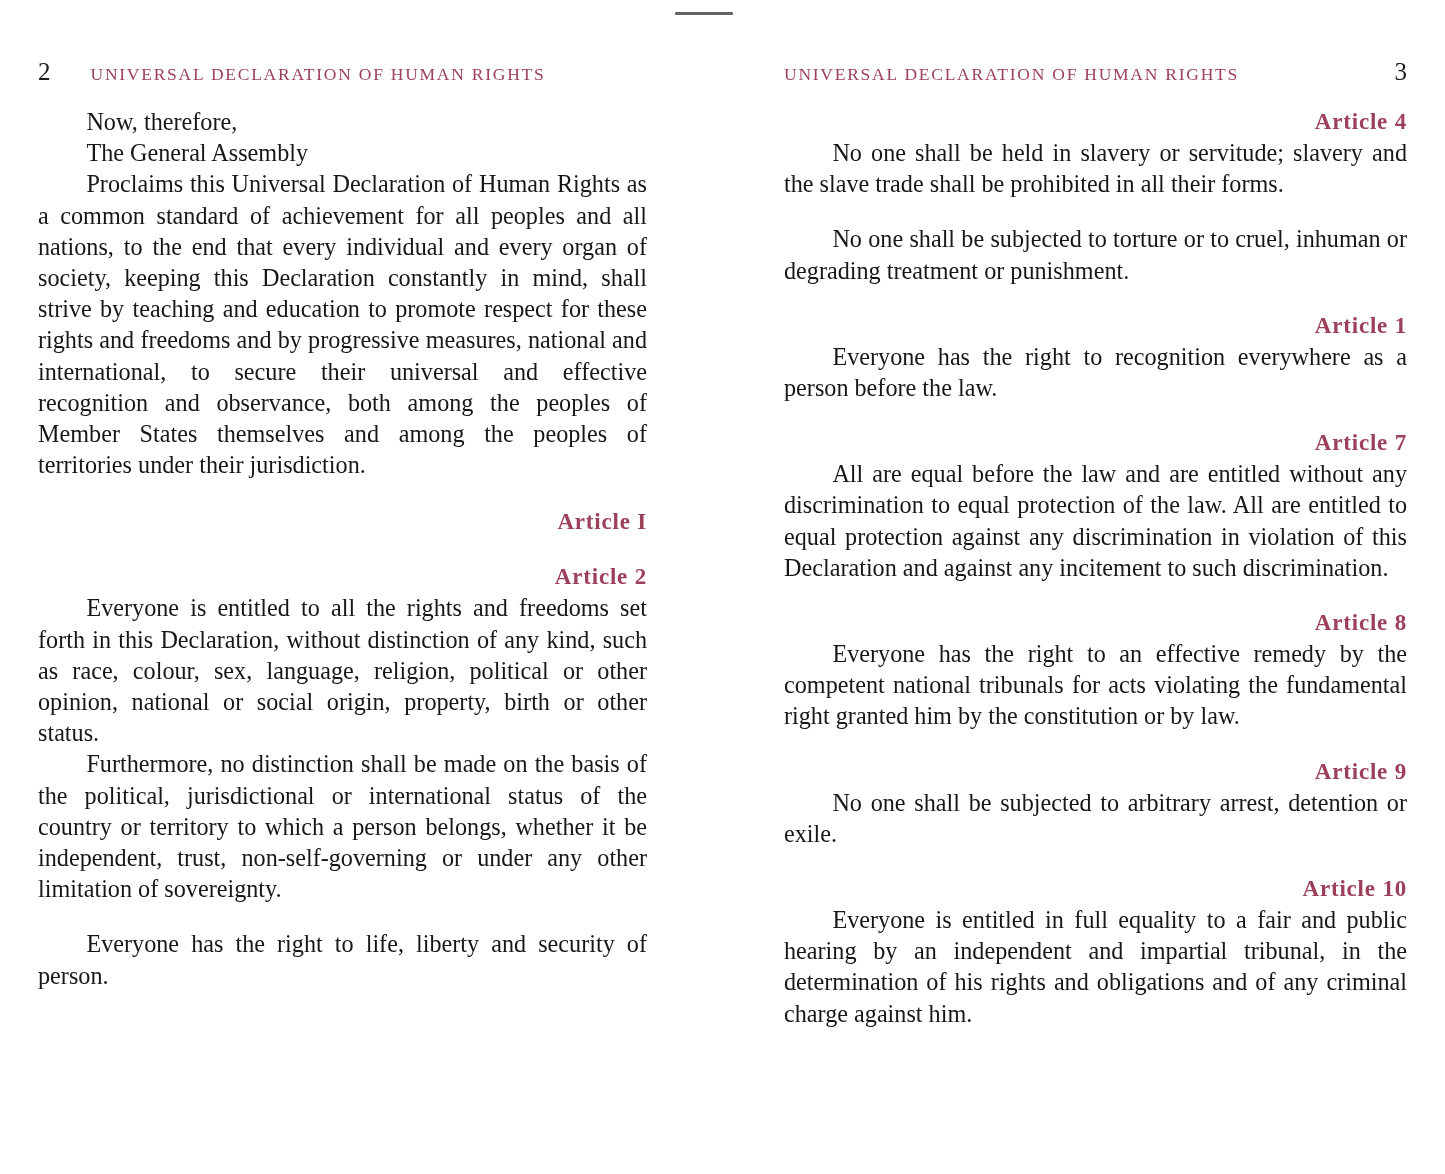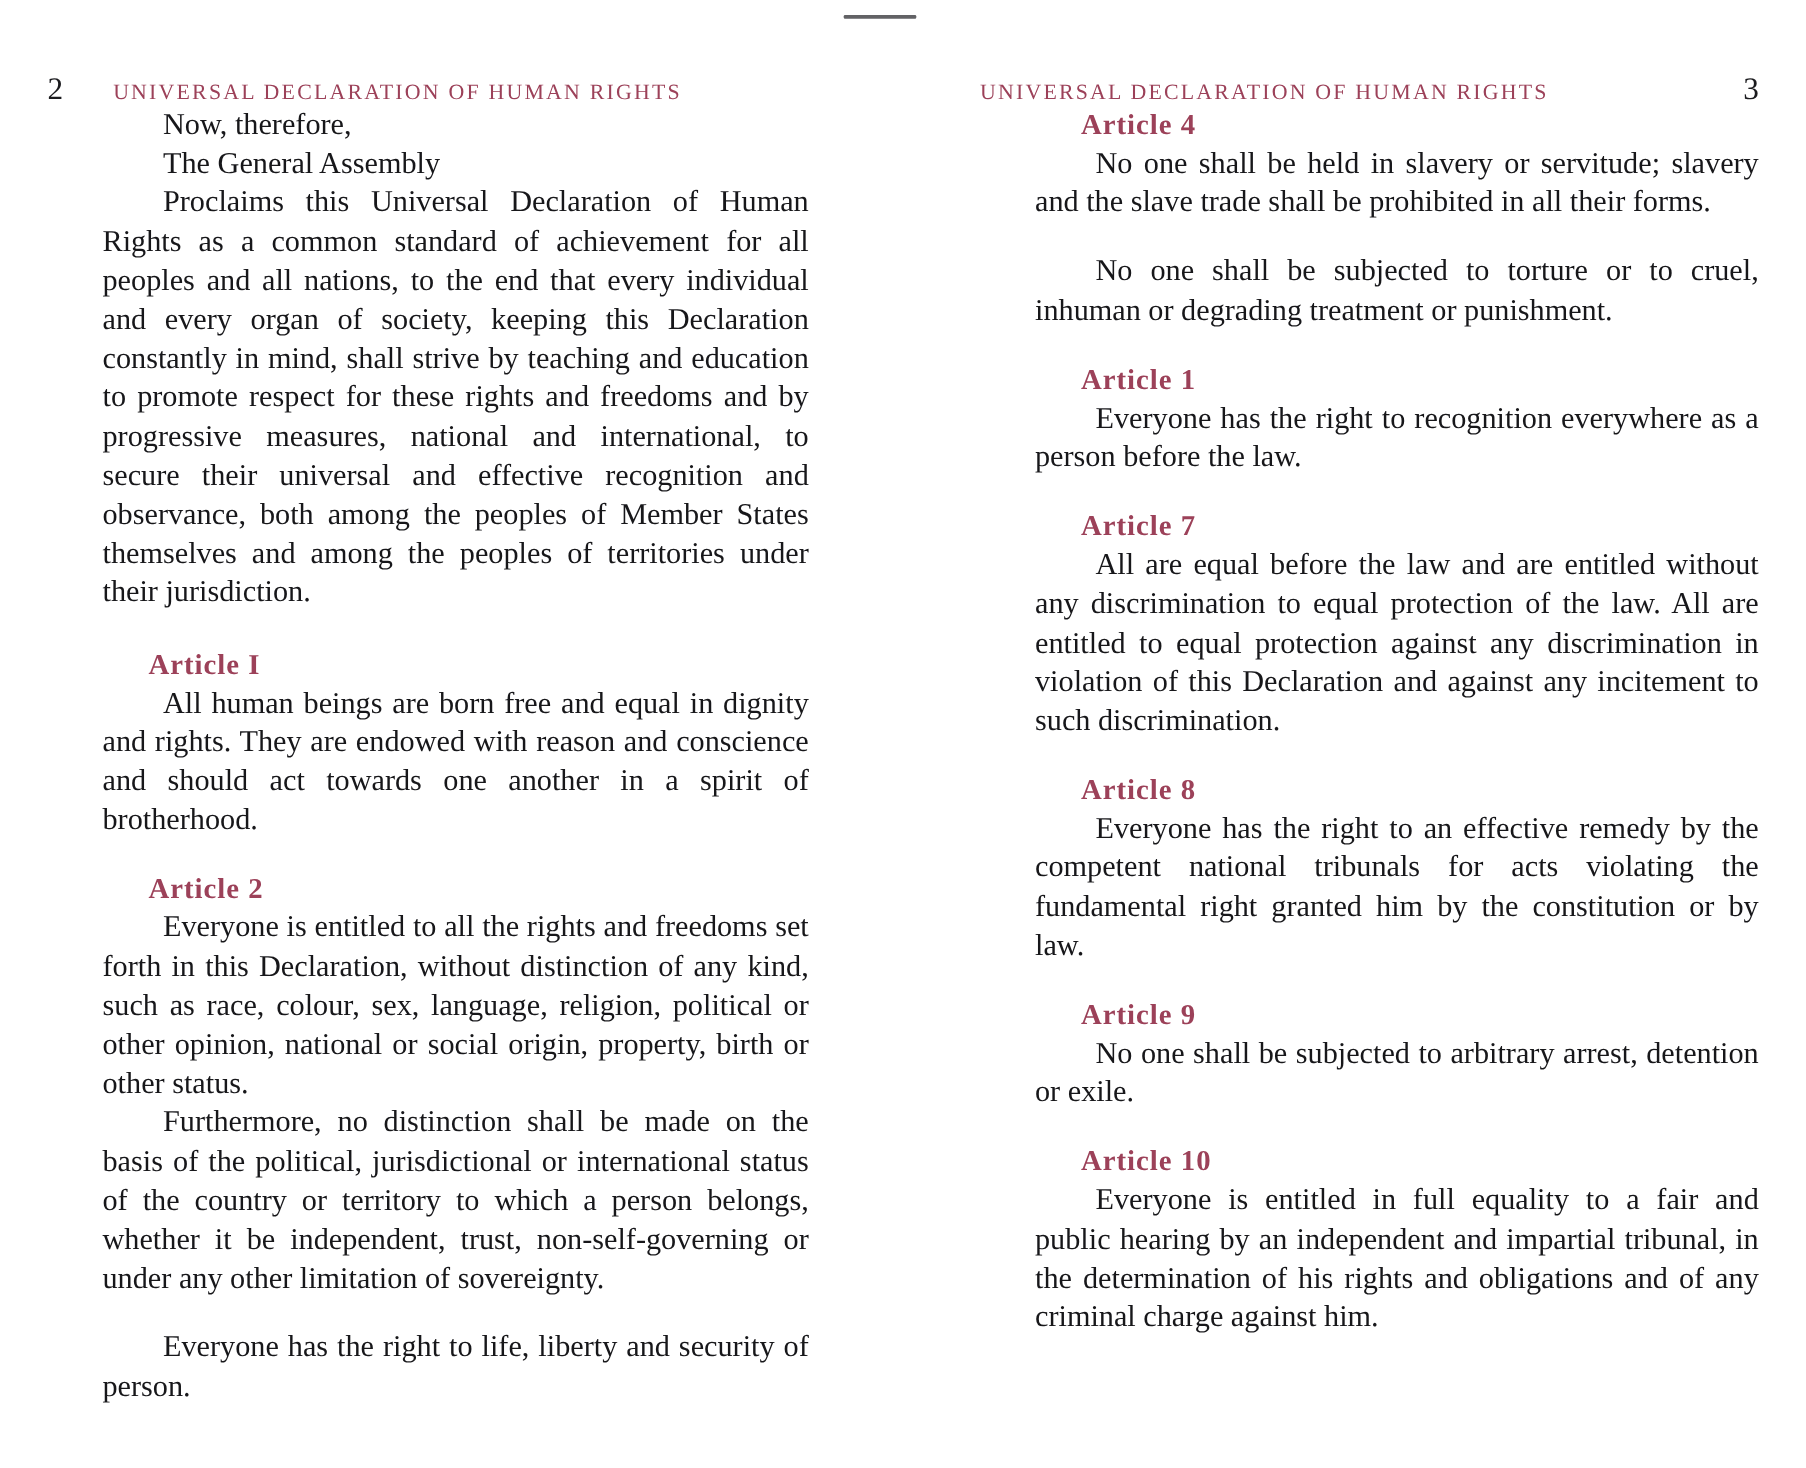--- a/index.html
+++ b/index.html
@@ -70,24 +70,23 @@
     color: #9c4159;
     font-size: 17.5px;
     letter-spacing: 0.1em;
     font-weight: 400;
     flex: 0 0 auto;
   }
   .head-spacer { flex: 1 1 auto; }
 
   .column {
     position: absolute;
-    top: 84px;
+    top: 106px;
     bottom: 24px;
     left: inherit;
-    margin-left: 44px;
   }
   .page-left .column  { left: 38px;  right: 75px; }
   .page-right .column { left: 62px;  right: 38px; }
 
   .para {
     margin: 0;
     font-size: 24.2px;
     line-height: 31.2px;
     text-align: justify;
     text-justify: inter-word;
@@ -98,20 +97,21 @@
   .para.indented { text-indent: 2.0em; }
 
   .article-head {
     margin: 0;
     color: #9c4159;
     font-size: 23px;
     font-weight: bold;
     letter-spacing: 0.035em;
     text-indent: 1.6em;
     line-height: 31px;
+    text-align: right;
   }
 
   .gap-block   { height: 26px; }
   .gap-article { height: 24px; }
 </style>
 </head>
 <body>
 
 <div class="spread">
 
@@ -129,21 +129,20 @@
 
       <p class="para indented">Now, therefore,</p>
 
       <p class="para indented">The General Assembly</p>
 
       <p class="para indented">Proclaims this Universal Declaration of Human Rights as a common standard of achievement for all peoples and all nations, to the end that every individual and every organ of society, keeping this Declaration constantly in mind, shall strive by teaching and education to promote respect for these rights and freedoms and by progressive measures, national and international, to secure their universal and effective recognition and observance, both among the peoples of Member States themselves and among the peoples of territories under their jurisdiction.</p>
 
       <div class="gap-block"></div>
 
       <h2 class="article-head">Article I</h2>
-      <p class="para indented">All human beings are born free and equal in dignity and rights. They are endowed with reason and conscience and should act towards one another in a spirit of brotherhood.</p>
 
       <div class="gap-article"></div>
 
       <h2 class="article-head">Article 2</h2>
       <p class="para indented">Everyone is entitled to all the rights and freedoms set forth in this Declaration, without distinction of any kind, such as race, colour, sex, language, religion, political or other opinion, national or social origin, property, birth or other status.</p>
       <p class="para indented">Furthermore, no distinction shall be made on the basis of the political, jurisdictional or international status of the country  or territory to which a person belongs, whether it be independent, trust, non-self-governing or under any other limitation of sovereignty.</p>
 
       <div class="gap-article"></div>
 
       <p class="para indented">Everyone has the right to life, liberty and security of person.</p>

